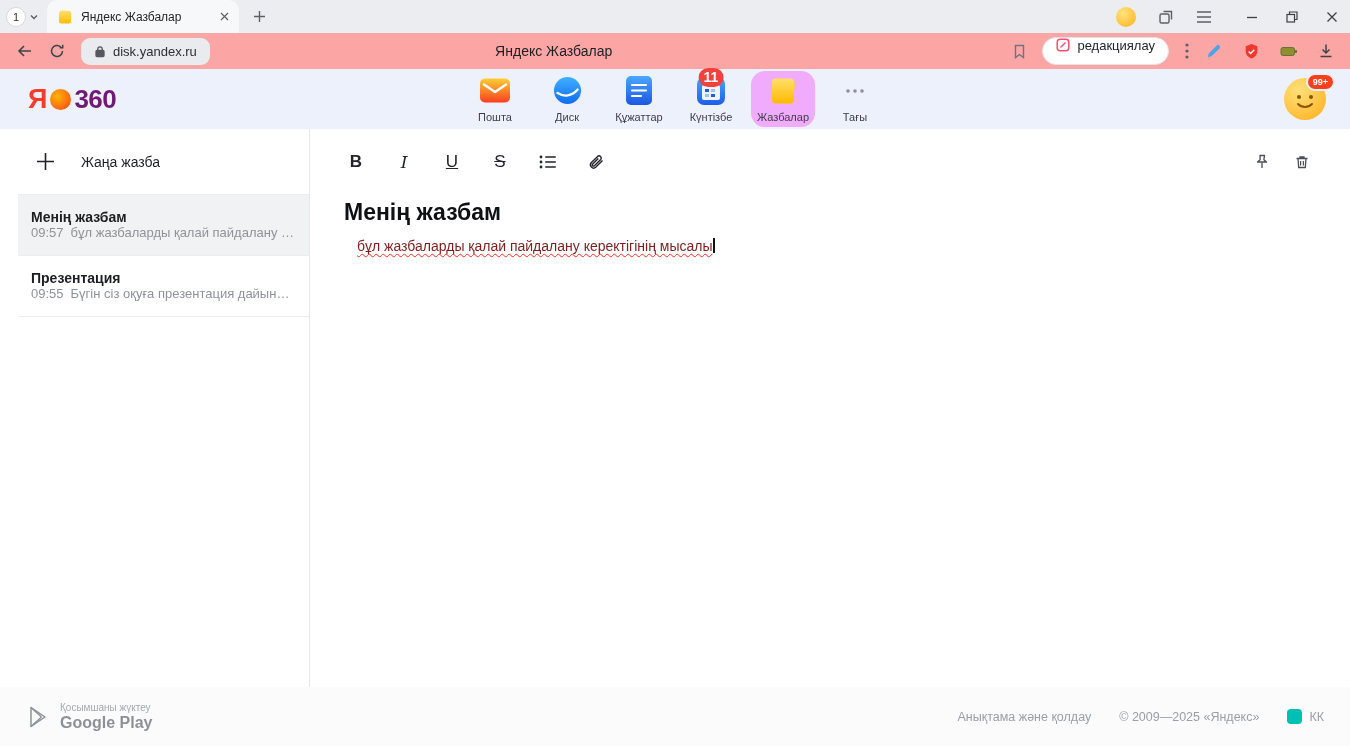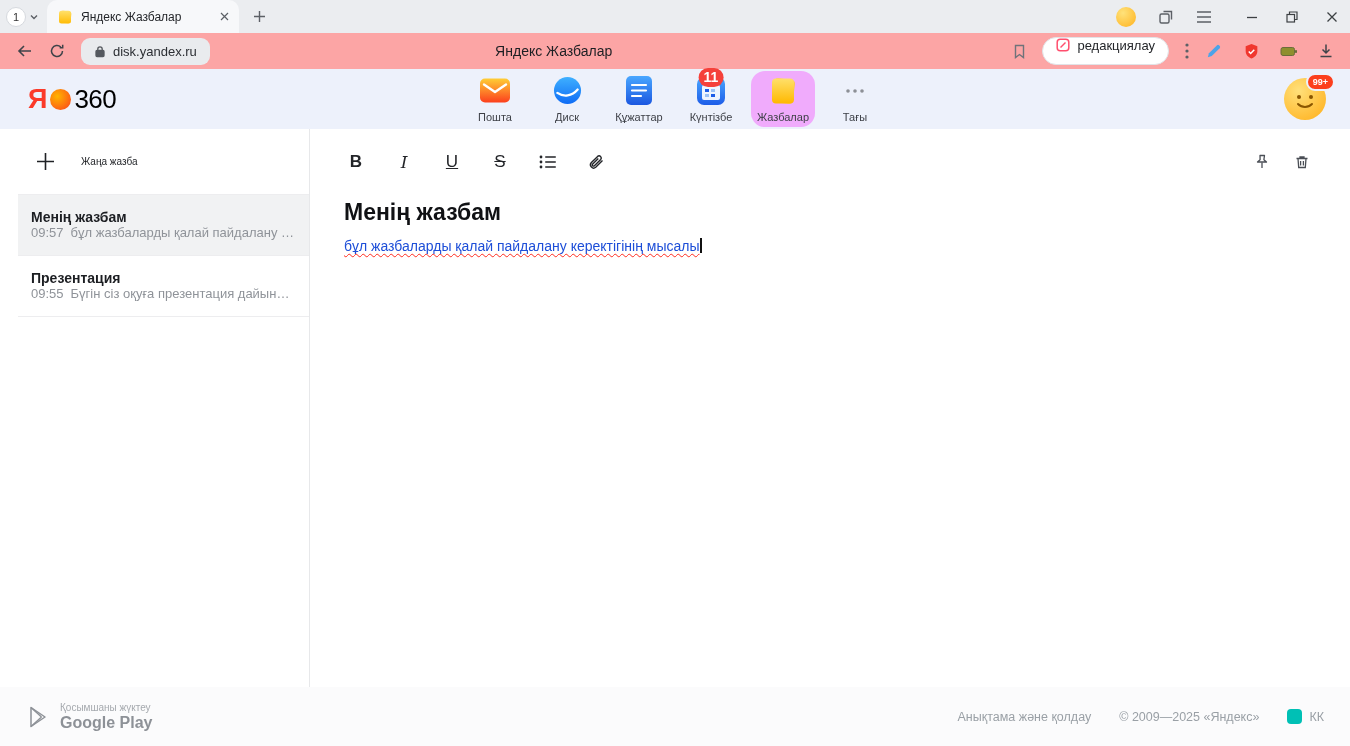--- a/index.html
+++ b/index.html
@@ -26,52 +26,52 @@
 .page-title{position:absolute;left:50%;transform:translateX(-50%);font-size:14px;color:#1d1f23;}
 .bookmark{margin-left:auto;color:#6f737a;display:flex;}
 .edit-chip{display:flex;align-items:flex-start;gap:7px;height:28px;border:1px solid #e1e3e7;background:#fff;border-radius:15px;padding:0 13px;font-size:13px;color:#24262a;cursor:pointer;}
 .ext-icons{display:flex;gap:20px;align-items:center;}
 
 
 .hdr{height:60px;background:#edf1fb;display:flex;align-items:center;position:relative;flex:0 0 auto;}
 .logo{margin-left:28px;display:flex;align-items:center;gap:3px;}
 .logo-ya{color:#fb3a2a;font-weight:bold;font-size:27px;}
 .logo-o{width:21px;height:21px;border-radius:50%;background:radial-gradient(circle at 35% 35%,#ffb400,#fc3f1d);}
-.logo-360{font-weight:normal;font-size:26px;color:#000000;letter-spacing:-0.5px;}
+.logo-360{font-weight:bold;font-size:26px;color:#701a75;letter-spacing:-0.5px;}
 .apps{position:absolute;left:50%;top:50%;transform:translate(-50%,-50%);display:flex;gap:8px;}
 .app{width:64px;height:56px;display:flex;flex-direction:column;align-items:center;justify-content:center;gap:5px;border-radius:14px;cursor:pointer;}
 .app.active{background:#f0abfc;align-items:center;}
 .app-icon{height:30px;display:flex;align-items:center;justify-content:center;position:relative;}
 .app-label{font-size:11px;color:#3e4148;}
 .cal-badge{position:absolute;top:-8px;left:50%;transform:translateX(-50%);background:#f5413b;color:#fff;font-size:14px;font-weight:bold;min-width:20px;height:19px;border-radius:10px;display:flex;align-items:center;justify-content:center;padding:0 5px;}
 .avatar-wrap{margin-left:auto;margin-right:24px;position:relative;width:42px;height:42px;cursor:pointer;}
 .avatar{width:42px;height:42px;border-radius:50%;background:radial-gradient(circle at 35% 30%,#ffe07a,#ffae18);position:relative;overflow:hidden;}
 .badge99{position:absolute;top:-5px;right:-9px;background:#fc3f1d;color:#fff;font-size:9px;font-weight:bold;border-radius:9px;padding:2px 5px;border:2px solid #edf1fb;}
 
 
 .main{display:flex;height:558px;flex:0 0 auto;}
 .sidebar{width:310px;border-right:1px solid #e7e8ea;display:flex;flex-direction:column;padding-left:18px;}
 .newnote{height:66px;display:flex;align-items:center;gap:26px;border-bottom:1px solid #ededef;padding-left:18px;cursor:pointer;}
-.newnote-label{font-size:10px;color:#1f2125;}
+.newnote-label{font-size:14px;color:#1f2125;}
 .note{padding:14px 14px 15px 13px;border-bottom:1px solid #ededef;cursor:pointer;}
 .note.selected{background:#f1f2f3;}
 .note-title{font-size:14px;font-weight:bold;color:#1c1e22;}
 .note-sub{font-size:13px;color:#8f9399;display:flex;gap:7px;white-space:nowrap;overflow:hidden;}
 .note-preview{overflow:hidden;text-overflow:ellipsis;}
 
 .editor{flex:1;display:flex;flex-direction:column;padding:0 36px 0 34px;}
 .toolbar{height:66px;display:flex;align-items:center;gap:24px;}
 .tb{width:24px;height:26px;display:flex;align-items:center;justify-content:center;font-size:17px;color:#232529;cursor:pointer;}
 .tb-b{font-weight:bold;}
 .tb-i{font-family:"DejaVu Serif",serif;font-style:italic;}
 .tb-u{text-decoration:underline;}
 .tb-s{text-decoration:line-through;}
 .tb-right{margin-left:auto;display:flex;gap:16px;}
 .editor-title{margin-top:4px;font-size:23px;font-weight:bold;color:#101114;}
-.editor-body{margin-top:12px;font-size:14px;color:#1d4ed8;}
+.editor-body{margin-top:12px;font-size:14px;color:#7f1d1d;margin-left:13px;}
 .misspelled{text-decoration:underline wavy #ff2b1e;text-decoration-thickness:1px;text-underline-offset:2px;text-decoration-skip-ink:none;}
 .caret{display:inline-block;width:1.5px;height:15px;background:#111;vertical-align:-2px;margin-left:1px;}
 
 
 .footer{height:59px;background:#fbfbfc;display:flex;align-items:center;padding:0 26px 0 28px;flex:0 0 auto;}
 .gplay{display:flex;gap:10px;cursor:pointer;}
 .gplay-texts{display:flex;flex-direction:column;gap:1px;}
 .gplay-hint{font-size:10px;color:#a5a9ae;}
 .gplay-name{font-size:16px;font-weight:bold;color:#8d9197;}
 .footer-right{margin-left:auto;display:flex;align-items:center;gap:28px;font-size:12.5px;color:#9aa0a6;}

